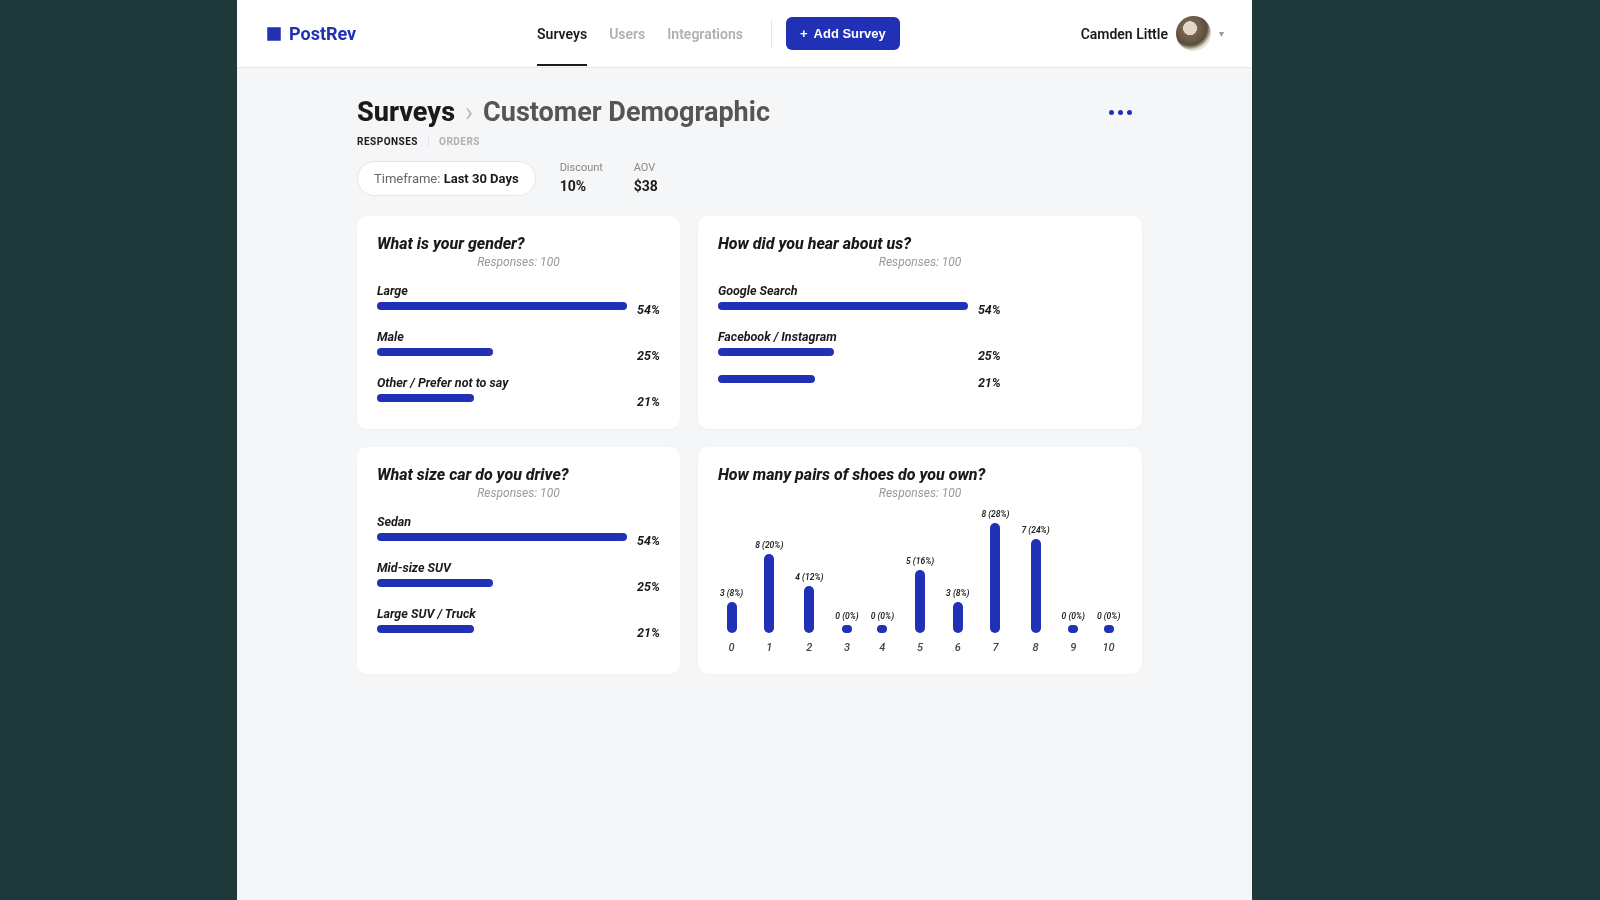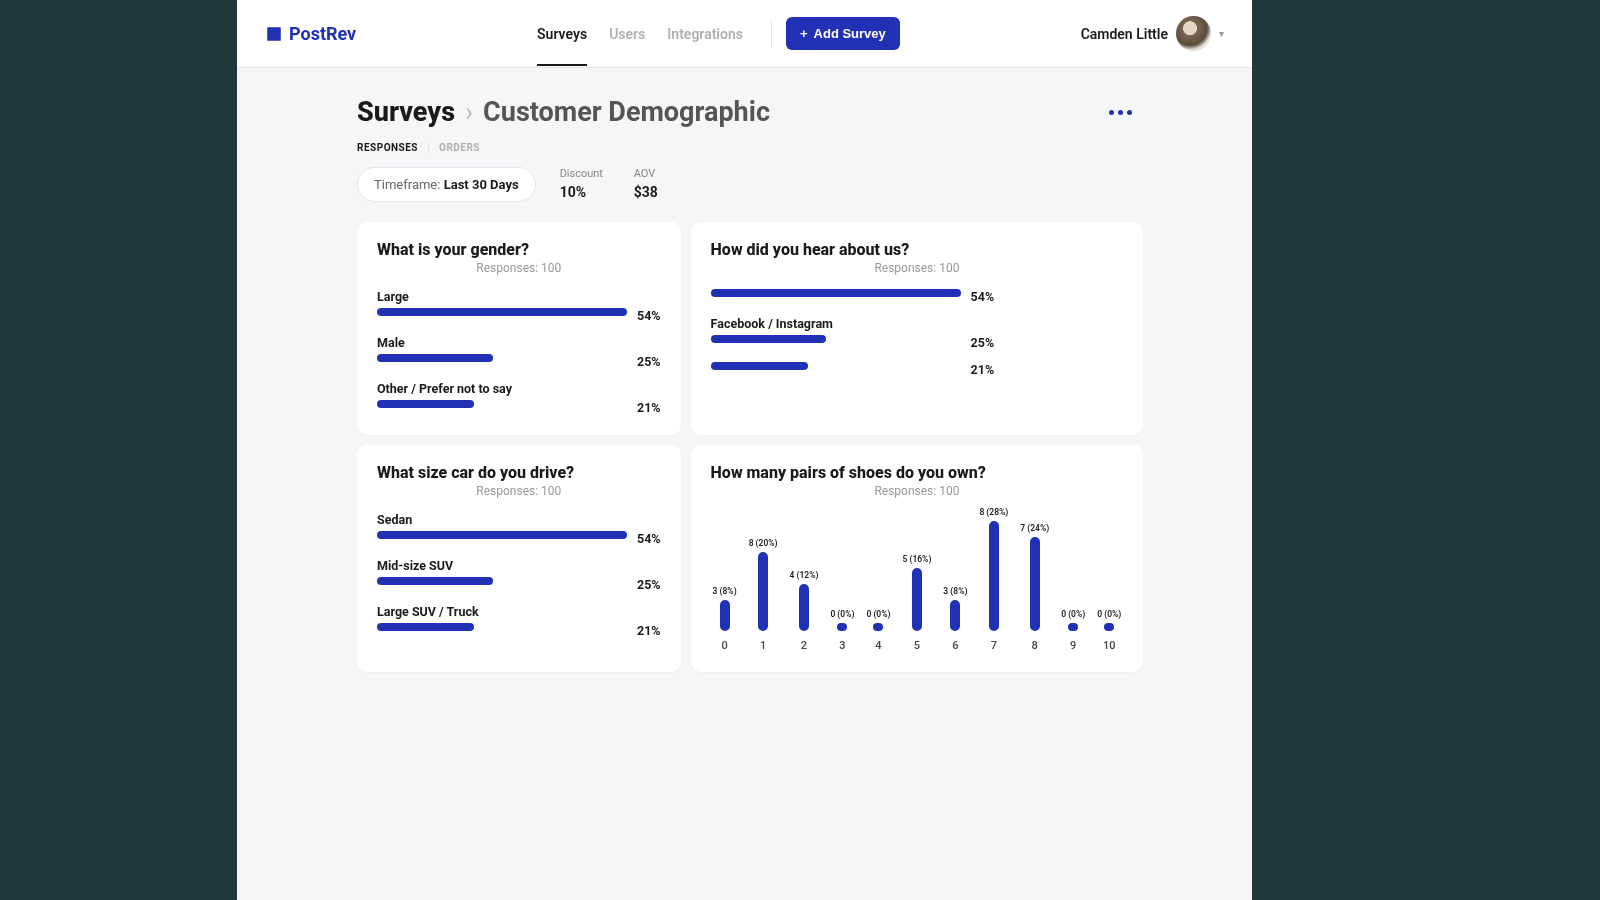--- a/index.html
+++ b/index.html
@@ -50,39 +50,39 @@
   .avatar { width:35px; height:35px; border-radius:50%; background: radial-gradient(circle at 40% 35%, #e4d6c4 22%, #7a6652 23%, #5a4d3c 55%, #e8e3db 70%); }
   .chev-down { color:#999; font-size:10px; }
   .content { padding:28px 120px 40px; overflow:auto; flex:1; }
   .page-head { display:flex; align-items:center; justify-content:space-between; }
   .breadcrumb { display:flex; align-items:center; gap:10px; font-size:27px; font-weight:800; color:var(--text); }
   .breadcrumb .sep { color:#bbb; font-weight:400; }
   .breadcrumb .crumb-current { color:#555; font-weight:700; }
   .more-dots { display:flex; gap:4px; cursor:pointer; }
   .more-dots span { width:5px; height:5px; border-radius:50%; background:var(--brand); }
 
-  .subtabs { display:flex; gap:10px; margin-top:14px; font-size:10px; font-weight:700; letter-spacing:.5px; }
+  .subtabs { display:flex; gap:10px; margin-top:8px; font-size:10px; font-weight:700; letter-spacing:.5px; }
   .subtabs .st { color:var(--text-light); padding-right:10px; border-right:1px solid var(--border); }
   .subtabs .st.active { color:var(--text); }
   .subtabs .st:last-child { border-right:none; }
 
   .controls-row { display:flex; align-items:flex-start; gap:24px; margin-top:14px; font-size:12px; }
   .timeframe {
     background:var(--card); border:1px solid var(--border); border-radius:18px;
     padding:9px 16px; font-size:13px; color:#666;text-align:right;
   }
   .timeframe b { color:var(--text); font-weight:700; }
   .metric { display:flex; flex-direction:column; gap:4px; min-width:50px; }
   .metric .ml { font-size:11px; color:#888; }
   .metric .mv { font-size:14px; font-weight:700; color:var(--text); }
   .desc-block { flex:1; }
   .desc-block .ml { font-size:11px; color:#888; }
   .desc-block .dv { font-size:12.5px; font-weight:700; color:var(--text); margin-top:3px; line-height:1.45; max-width:430px;}
 
-  .grid { display:grid; grid-template-columns: 1fr 1fr; gap:10px; margin-top:20px; }
+  .grid { display:grid; grid-template-columns: 1fr 1fr; gap:18px; margin-top:20px;font-style:italic; }
   .card { background:var(--card); border-radius:10px; padding:18px 20px 20px; box-shadow:0 1px 2px rgba(0,0,0,0.03); }
   .card h3 { margin:0 0 2px; font-size:16px; font-weight:800; color:var(--text); }
   .card .resp { font-size:12px; color:#999; margin-bottom:14px;text-align:center; }
   .row-item { margin-bottom:12px; }
   .row-item:last-child { margin-bottom:0; }
   .row-item .rl { font-size:12.5px; font-weight:700; color:var(--text); margin-bottom:4px; }
   .bar-wrap { display:flex; align-items:flex-start; gap:10px; }
   .bar-track { width:250px; height:8px; background:transparent; border-radius:4px; position:relative; }
   .bar-fill { height:8px; background:var(--brand); border-radius:4px; }
   .bar-val { font-size:12.5px; font-weight:700; color:var(--text); }
@@ -194,20 +194,21 @@
           </div>
       </div>
 
       <div class="card">
         <h3>How did you hear about us?</h3>
         <div class="resp">
           <span>Responses: </span><span>100</span>
         </div>
         <div>
             <div class="row-item">
+              <div class="rl">Google Search</div>
               <div class="bar-wrap">
                 <div class="bar-track">
                   <div class="bar-fill" style="width: 250px;"></div>
                 </div>
                 <span class="bar-val">54%</span>
               </div>
             </div>
             <div class="row-item">
               <div class="rl">Facebook / Instagram</div>
               <div class="bar-wrap">

